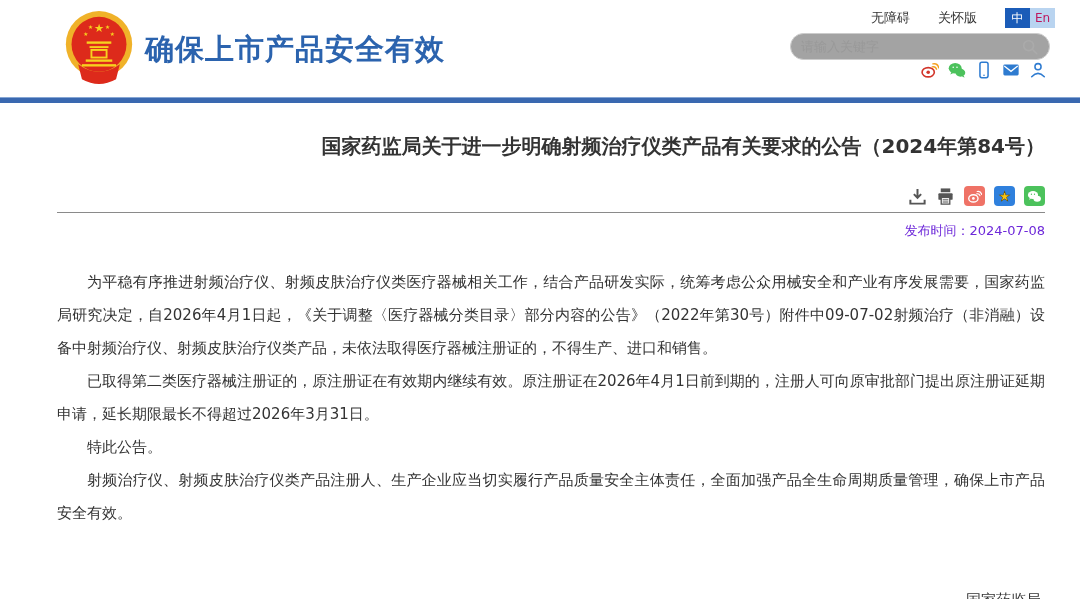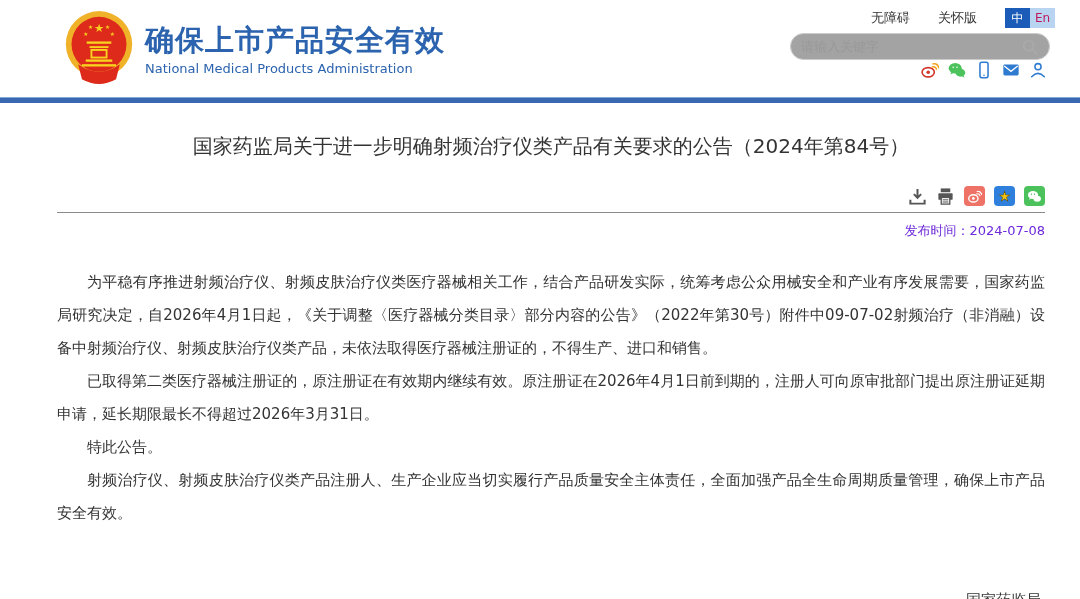--- a/index.html
+++ b/index.html
@@ -45,21 +45,21 @@
     position:absolute; top:61px; right:33px;
     display:flex; align-items:center; gap:9px;
   }
   .hs-icon { width:18px; height:18px; cursor:pointer; }
   
   .blue-bar { height:6px; width:1080px; position:absolute; top:97px; left:0;
     background:#3a68b0; border-top:1px solid #86a6d4; }
   
   .content { position:absolute; top:103px; left:57px; width:988px; }
   .article-title {
-    margin-top:30px; text-align:center; font-size:20px; font-weight:normal; color:#333;
+    margin-top:30px; text-align:right; font-size:20px; font-weight:bold; color:#333;
   }
   .tools-row {
     margin-top:26px; display:flex; justify-content:flex-end; align-items:center;
     gap:9px; padding-bottom:6px; border-bottom:1px solid #8a8a8a;
   }
   .tool-icon { width:19px; height:19px; cursor:pointer; }
   .share-btn {
     width:21px; height:20px; border-radius:4px; cursor:pointer;
     display:flex; align-items:center; justify-content:center;
   }
@@ -99,21 +99,20 @@
       <text x="29" y="21" font-size="6" fill="#f7d11e" text-anchor="middle">★</text>
       <text x="47" y="21" font-size="6" fill="#f7d11e" text-anchor="middle">★</text>
       <rect x="25" y="34" width="26" height="2.5" fill="#f7d11e"></rect>
       <rect x="28" y="39" width="20" height="2" fill="#f7d11e"></rect>
       <rect x="30" y="43" width="16" height="8" fill="none" stroke="#f7d11e" stroke-width="2"></rect>
       <rect x="24" y="53" width="28" height="2.5" fill="#f7d11e"></rect>
       <rect x="20" y="58" width="36" height="2.5" fill="#f7d11e"></rect>
     </svg>
     <div class="brand-text">
       <div class="brand-zh">确保上市产品安全有效</div>
-      <div class="brand-en">National Medical Products Administration</div>
     </div>
   </div>
 
   <div class="search-wrap">
     <input class="search-input" type="text" placeholder="请输入关键字" style="">
     <button class="search-btn">
       <svg viewBox="0 0 20 20" width="18" height="18">
         <circle cx="8.5" cy="8.5" r="5.5" fill="none" stroke="#aaa" stroke-width="1.8"></circle>
         <line x1="12.8" y1="12.8" x2="17.5" y2="17.5" stroke="#aaa" stroke-width="1.8" stroke-linecap="round"></line>
       </svg>

